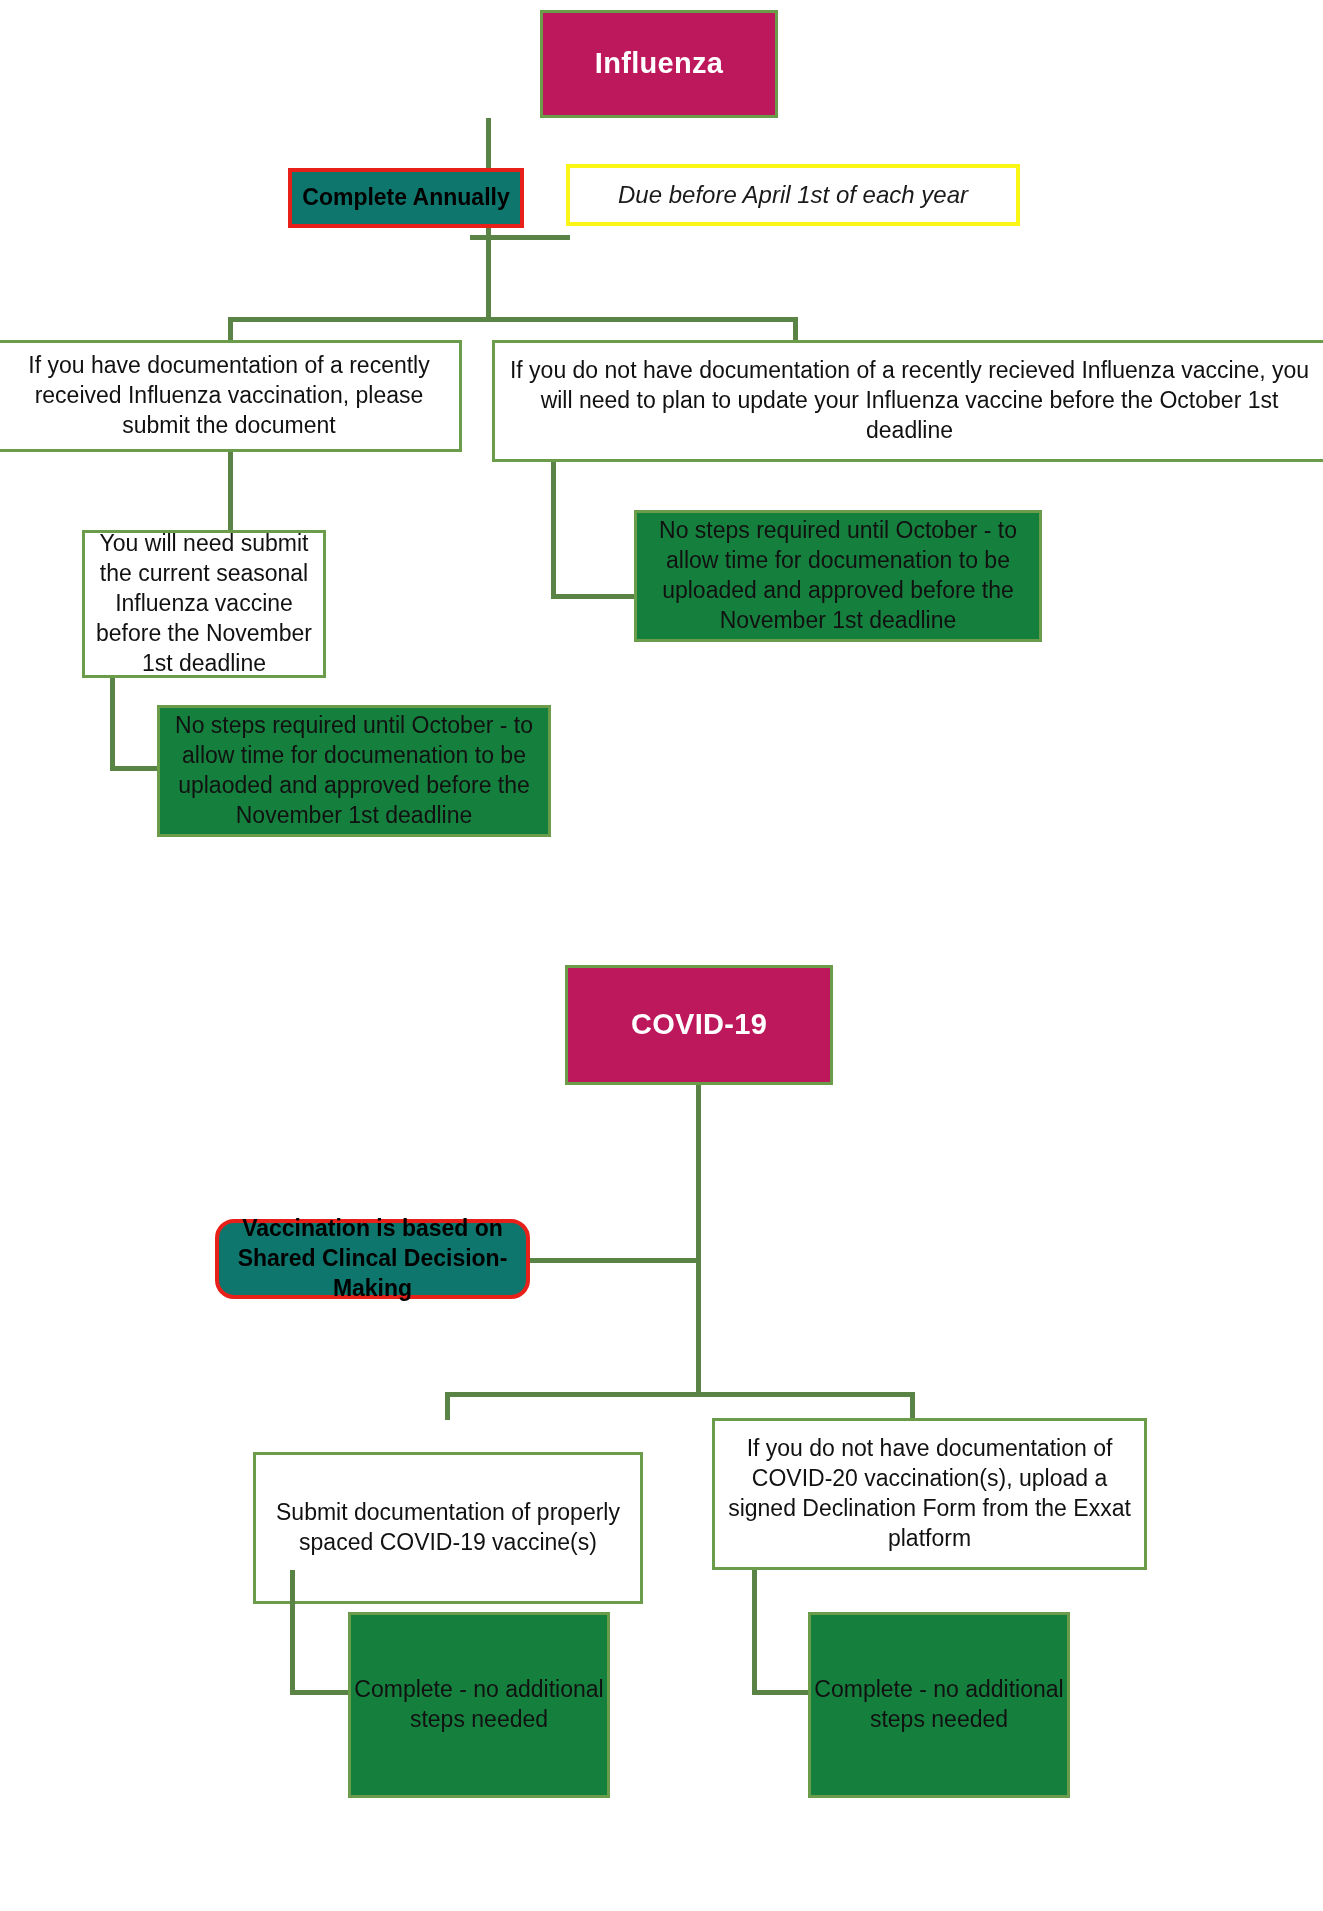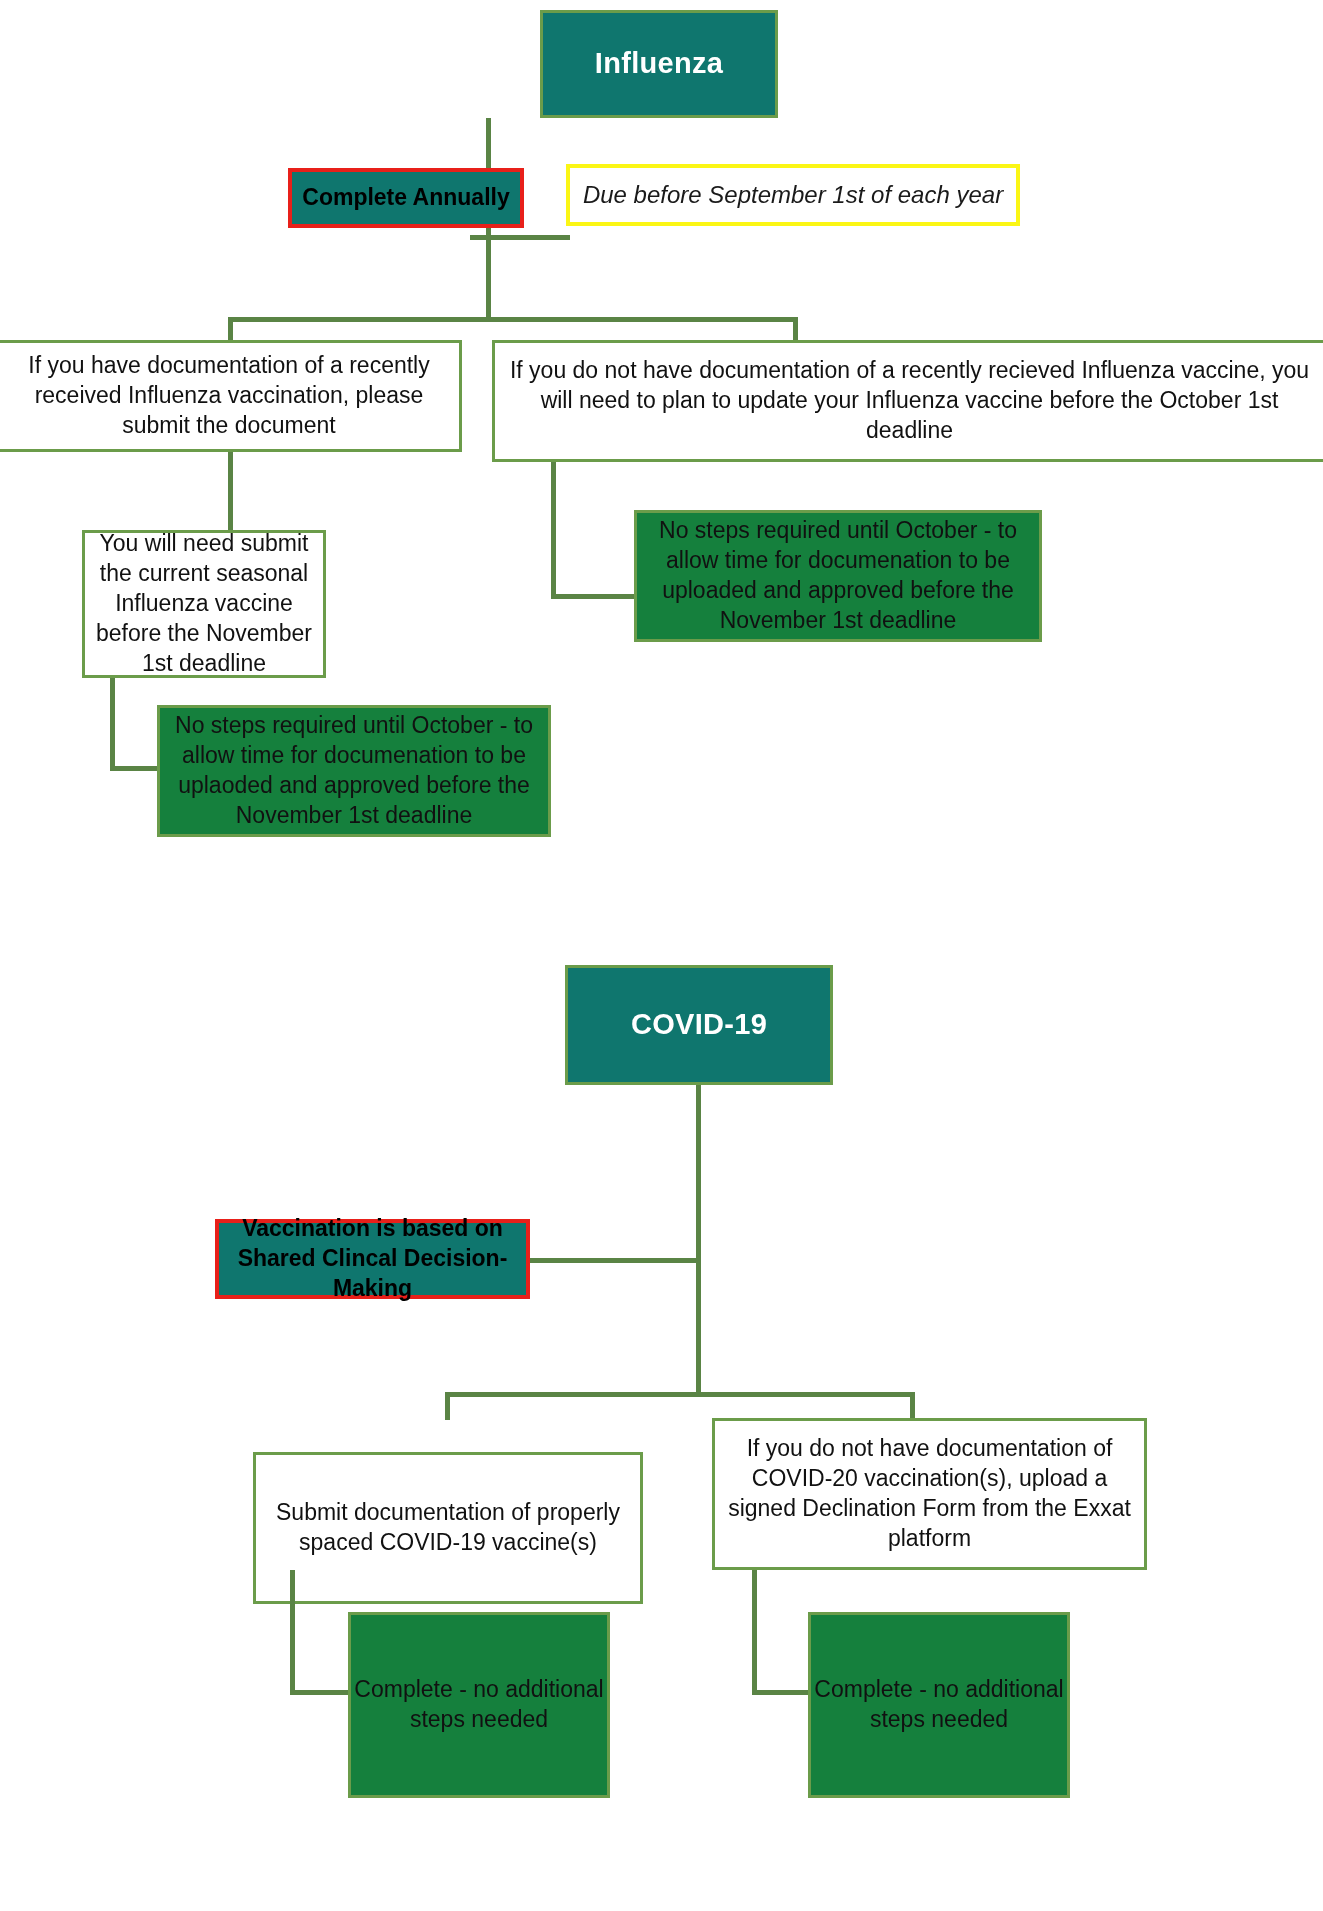--- a/index.html
+++ b/index.html
@@ -28,21 +28,21 @@
     display: flex;
     align-items: center;
     justify-content: center;
     text-align: center;
     line-height: 1.30;
   }
   .node span { display: block; width: 100%; }
 
   
   .node-header {
-    background: #0f766e;
+    background: #be185d;
     border: 3px solid #6b9c4a;
     color: #ffffff;
     font-weight: bold;
     font-size: 29px;
     letter-spacing: 0.3px;
   }
 
   
   .node-red {
     background: #0f766e;
@@ -90,21 +90,21 @@
 
   <div class="conn conn-h" style="left:470px; top:235px; width:20px; height:5px;"></div>
 
   <div class="conn conn-h" style="left:488px; top:235px; width:82px; height:5px;"></div>
 
   <div class="node node-red" style="left:288px; top:168px; width:236px; height:60px;">
     <span>Complete Annually</span>
   </div>
 
   <div class="node node-yellow" style="left:566px; top:164px; width:454px; height:62px;">
-    <span>Due before September 1st of each year</span>
+    <span>Due before April 1st of each year</span>
   </div>
 
   <div class="conn conn-h" style="left:228px; top:317px; width:570px; height:5px;"></div>
   <div class="conn conn-v" style="left:228px; top:317px; width:5px; height:25px;"></div>
   <div class="conn conn-v" style="left:793px; top:317px; width:5px; height:25px;"></div>
 
   <div class="node node-white" style="left:-4px; top:340px; width:466px; height:112px;">
     <span>If you have documentation of a recently received Influenza vaccination, please submit the document</span>
   </div>
 
@@ -133,21 +133,21 @@
   </div>
 
   <div class="node node-header" style="left:565px; top:965px; width:268px; height:120px;">
     <span>COVID-19</span>
   </div>
 
   <div class="conn conn-v" style="left:696px; top:1085px; width:5px; height:312px;"></div>
 
   <div class="conn conn-h" style="left:526px; top:1258px; width:174px; height:5px;"></div>
 
-  <div class="node node-red" style="left:215px; top:1219px; width:315px; height:80px;">
+  <div class="node node-red" style="left:215px; top:1219px; width:315px; height:80px;border-radius:19px;">
     <span>Vaccination is based on Shared Clincal Decision-Making</span>
   </div>
 
   <div class="conn conn-h" style="left:445px; top:1392px; width:470px; height:5px;"></div>
   <div class="conn conn-v" style="left:445px; top:1392px; width:5px; height:28px;"></div>
   <div class="conn conn-v" style="left:910px; top:1392px; width:5px; height:28px;"></div>
 
   <div class="node node-white" style="left:253px; top:1452px; width:390px; height:152px;justify-content:center;">
     <span>Submit documentation of properly spaced COVID-19 vaccine(s)</span>
   </div>

